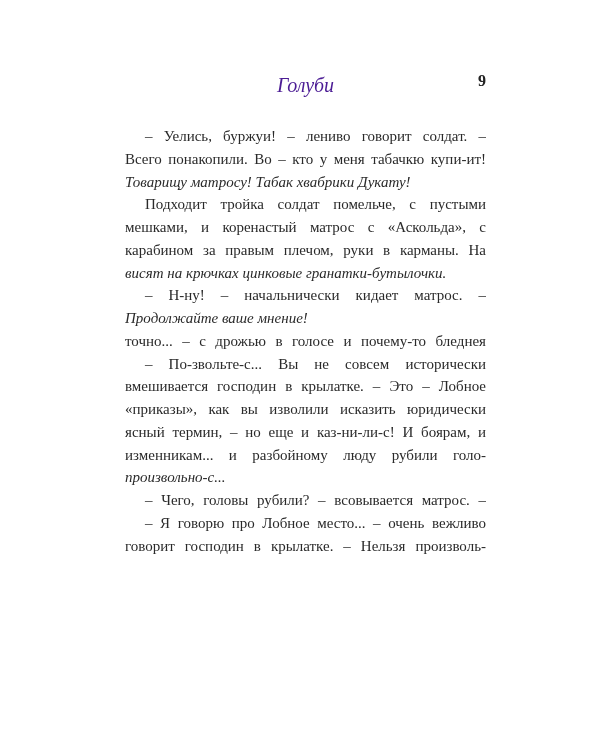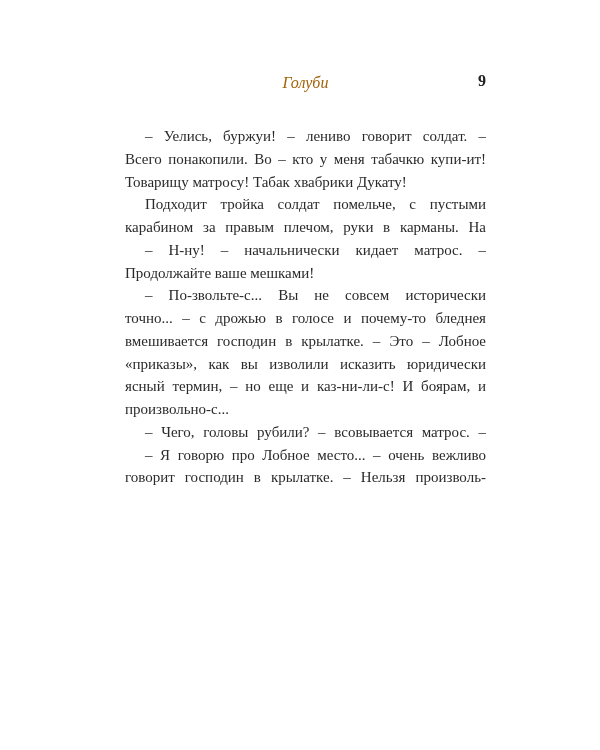--- a/index.html
+++ b/index.html
@@ -16,22 +16,22 @@
     top: 72px;
     left: 125px;
     width: 361px;
     height: 22px;
   }
   .running-title {
     position: absolute;
     left: 0; right: 0;
     text-align: center;
     font-style: italic;
-    font-size: 16px;
-    color: #a16207;
+    font-size: 20px;
+    color: #4c1d95;
     top: 2px;
   }
   .page-number {
     position: absolute;
     right: 0;
     top: 0;
     font-weight: bold;
     font-size: 16px;
     color: #222;
   }
@@ -46,40 +46,43 @@
   }
   .line {
     display: block;
     height: 22.75px;
     white-space: nowrap;
     text-align: justify;
     text-align-last: justify;
     overflow: hidden;
   }
   .line.indent { padding-left: 20px; }
-  .line.last { text-align-last: left; }
+  .line.last { text-align-last: left; font-style: italic; }
 </style>
 </head>
 <body>
 
 <div class="running-head">
   <div class="running-title">Голуби</div>
   <div class="page-number">9</div>
 </div>
 
 <div class="text-block" id="text-block">
   <span class="line indent">– Уелись, буржуи! – лениво говорит солдат. –</span>
   <span class="line">Всего понакопили. Во – кто у меня табачкю купи-ит!</span>
   <span class="line last">Товарищу матросу! Табак хвабрики Дукату!</span>
   <span class="line indent">Подходит тройка солдат помельче, с пустыми</span>
+  <span class="line">мешками, и коренастый матрос с «Аскольда», с</span>
   <span class="line">карабином за правым плечом, руки в карманы. На</span>
+  <span class="line last">висят на крючках цинковые гранатки-бутылочки.</span>
   <span class="line indent">– Н-ну! – начальнически кидает матрос. –</span>
-  <span class="line last">Продолжайте ваше мешками!</span>
+  <span class="line last">Продолжайте ваше мнение!</span>
+  <span class="line">точно... – с дрожью в голосе и почему-то бледнея</span>
   <span class="line indent">– По-звольте-с... Вы не совсем исторически</span>
-  <span class="line">точно... – с дрожью в голосе и почему-то бледнея</span>
   <span class="line">вмешивается господин в крылатке. – Это – Лобное</span>
   <span class="line">«приказы», как вы изволили исказить юридически</span>
   <span class="line">ясный термин, – но еще и каз-ни-ли-с! И боярам, и</span>
+  <span class="line">изменникам... и разбойному люду рубили голо-</span>
   <span class="line last">произвольно-с...</span>
   <span class="line indent">– Чего, головы рубили? – всовывается матрос. –</span>
   <span class="line indent">– Я говорю про Лобное место... – очень вежливо</span>
   <span class="line">говорит господин в крылатке. – Нельзя произволь-</span>
 </div>
 
 </body></html>

